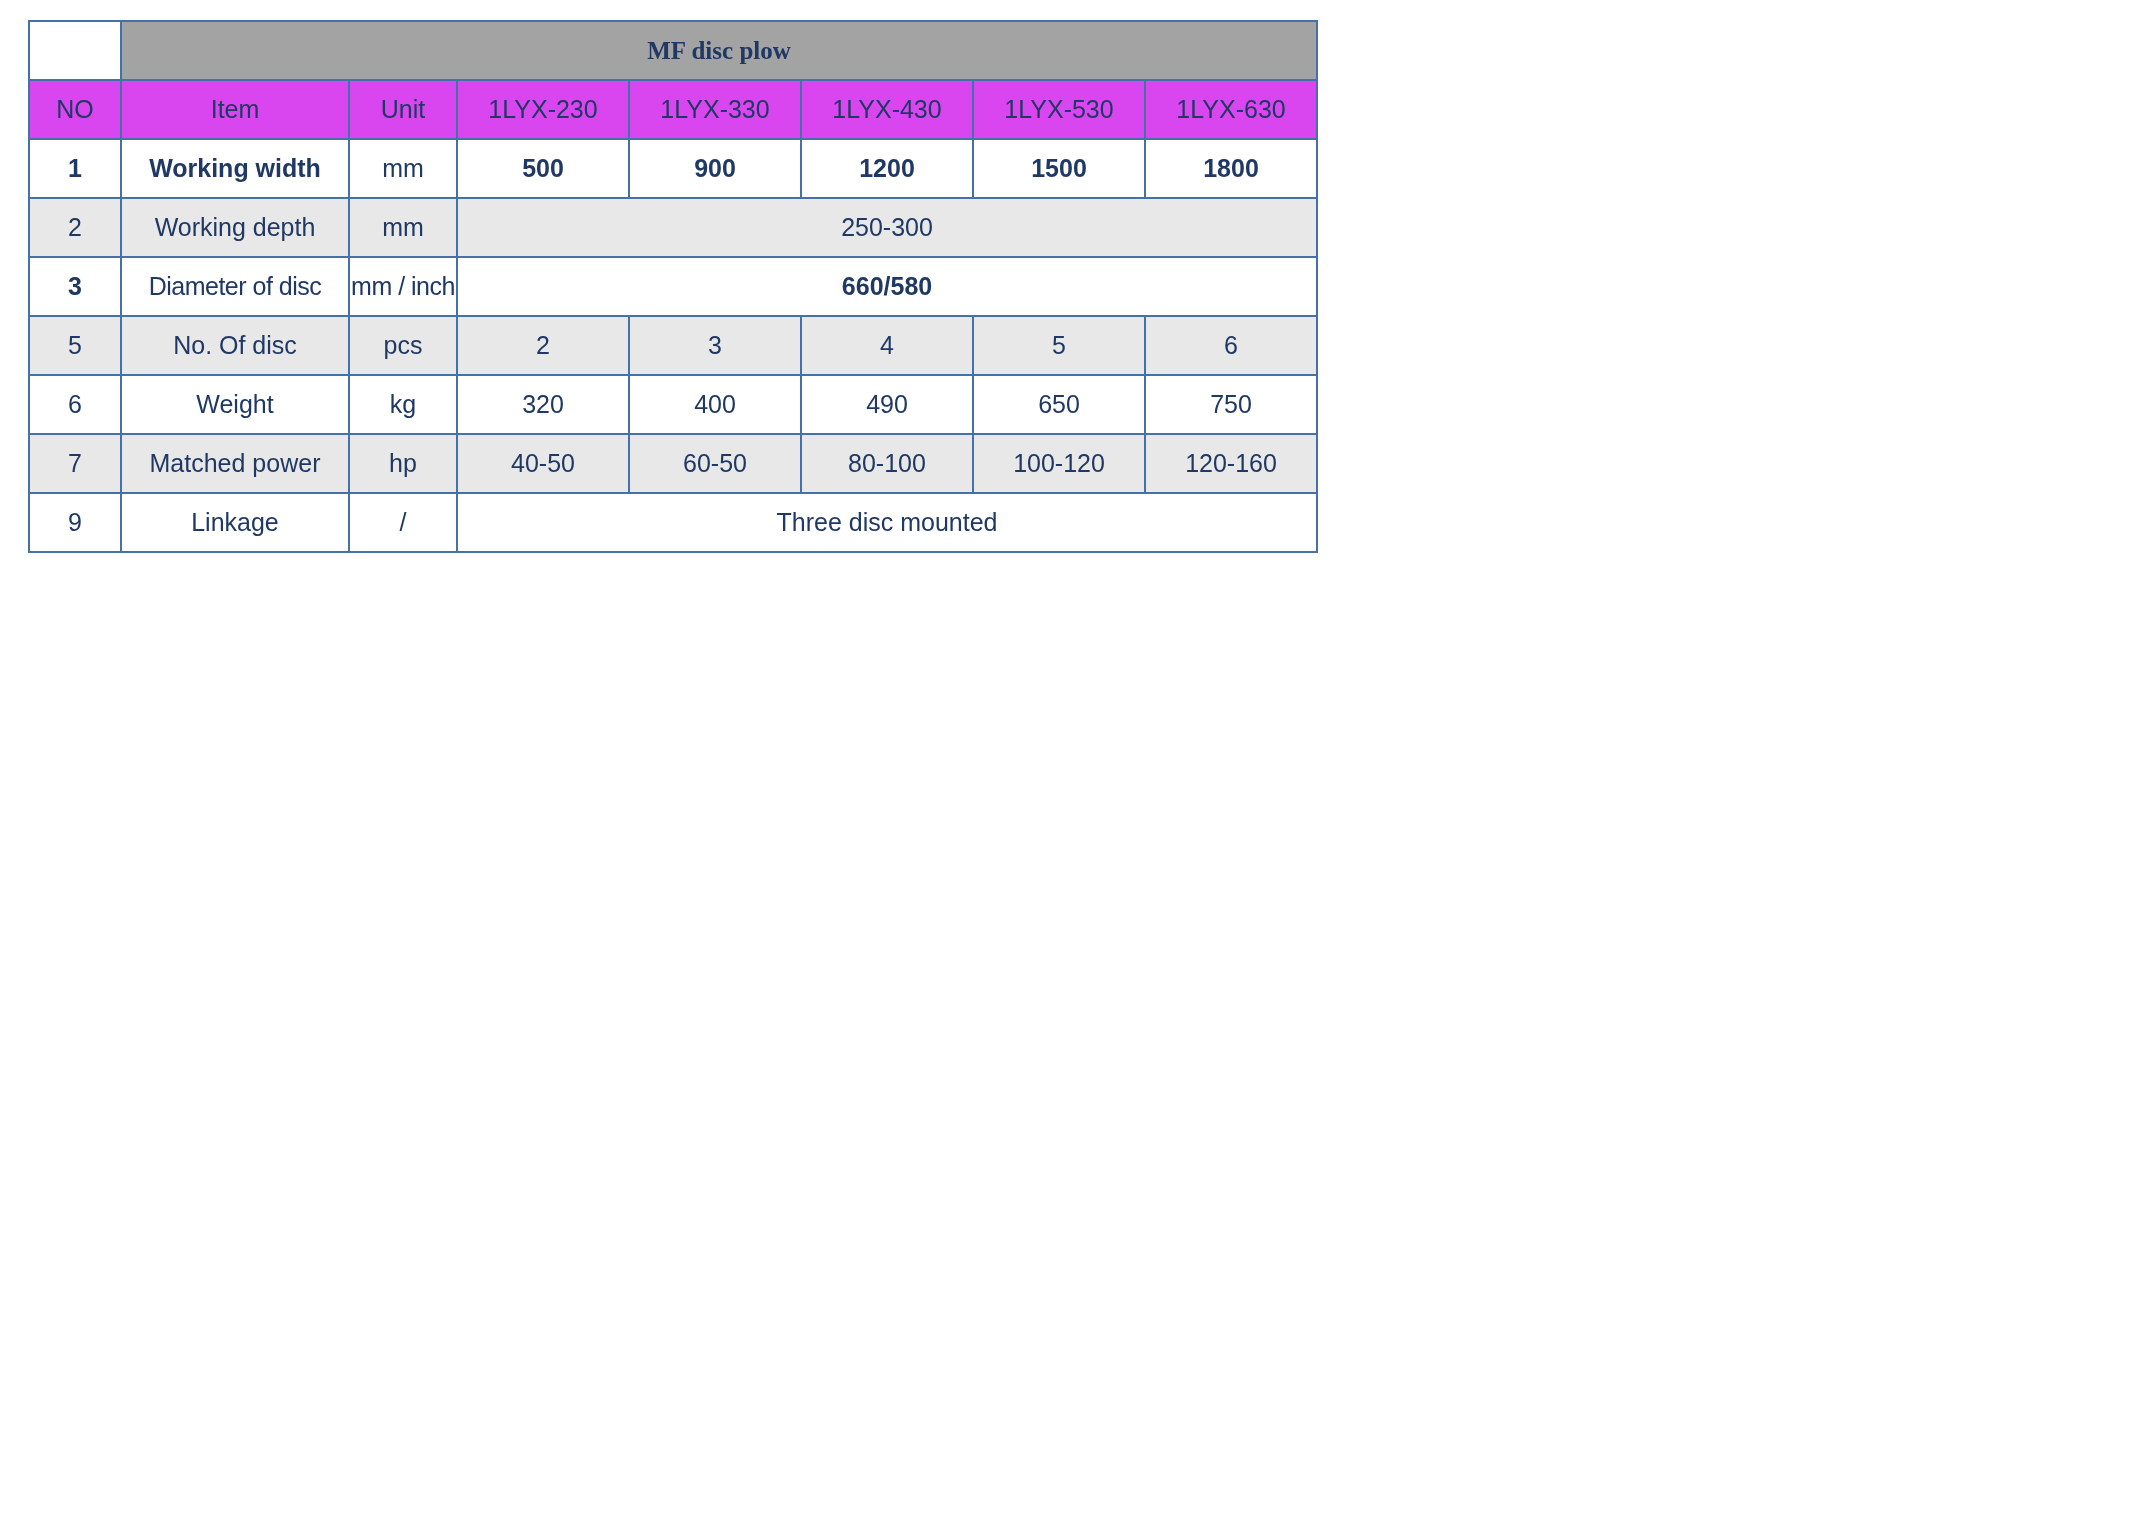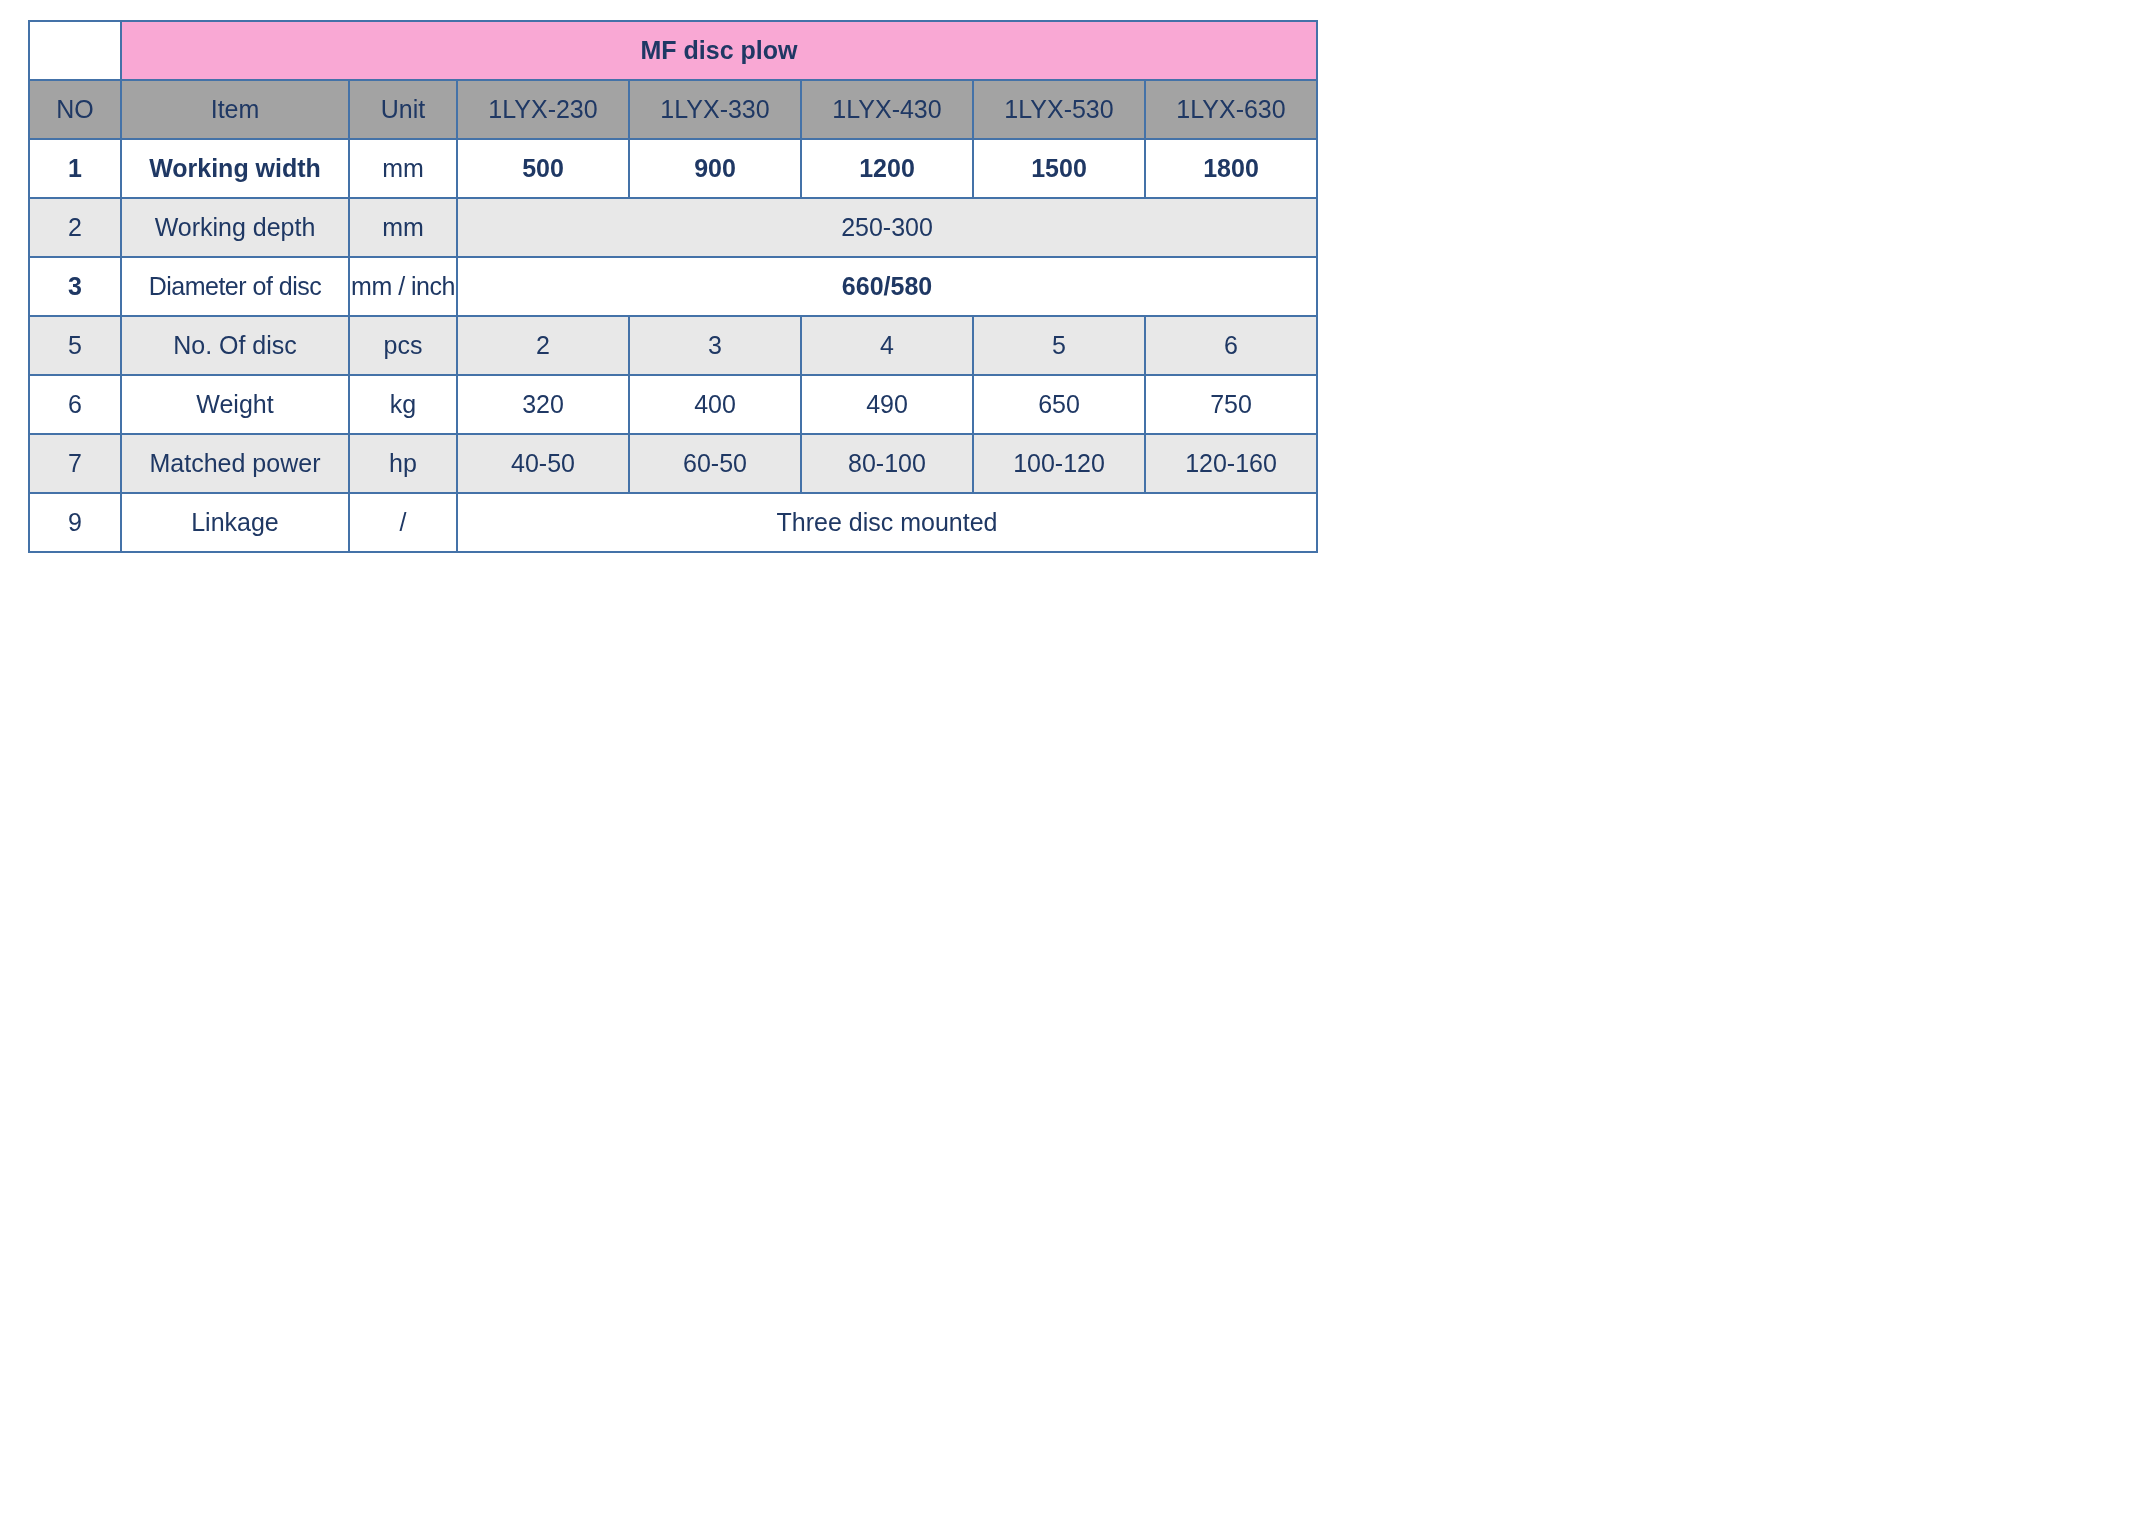--- a/index.html
+++ b/index.html
@@ -45,36 +45,37 @@
   
   .c-no    { width: 92px; }
   .c-item  { width: 228px; }
   .c-unit  { width: 108px; }
   .c-model { width: 172px; }
 
   .title-cell {
     color: #c00000;
     font-weight: bold;
     font-size: 27px;
-    background: #f9a8d4;
+    background: #a3a3a3;
+    font-family: Liberation Serif, serif;
   }
   .blank-cell {
     background: #ffffff;
     border-left: 2px solid #4472a8;
     border-top: 2px solid #4472a8;
     border-bottom: 2px solid #4472a8;
     border-right: 2px solid #4472a8;
   }
 
   .shaded { background: #e8e8e8; }
   .plain  { background: #ffffff; }
 
   .bold  { font-weight: bold; }
 
-  .hdr { background: #a3a3a3; }
+  .hdr { background: #d946ef; }
 
   .tight { letter-spacing: -0.5px; }
 </style>
 </head>
 <body>
 
 <div class="sheet">
   <table class="spec">
     <colgroup>
       <col class="c-no">

